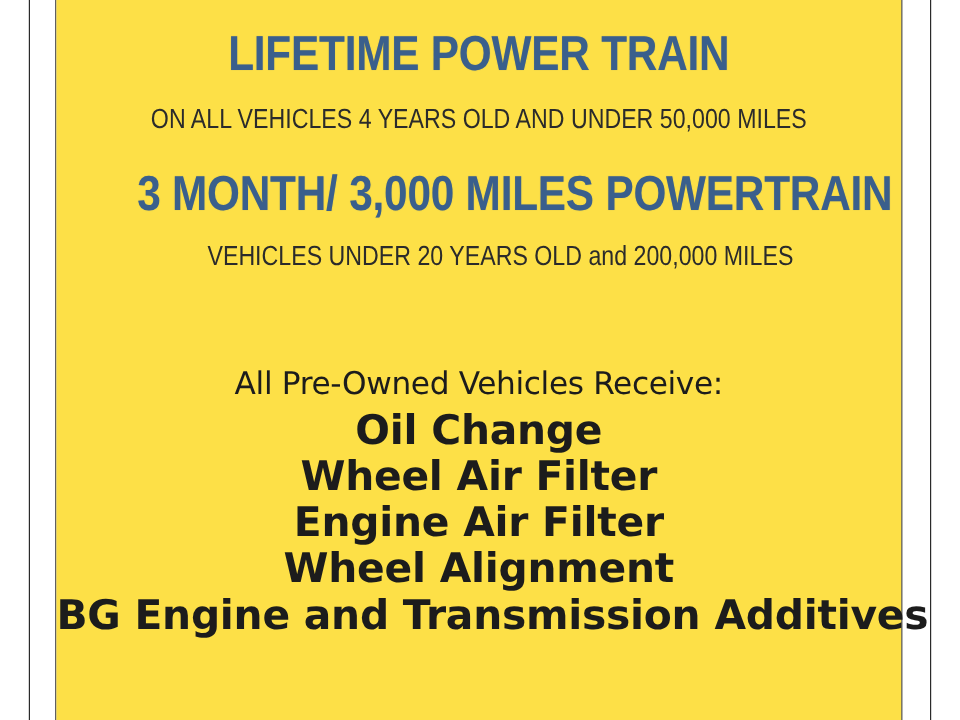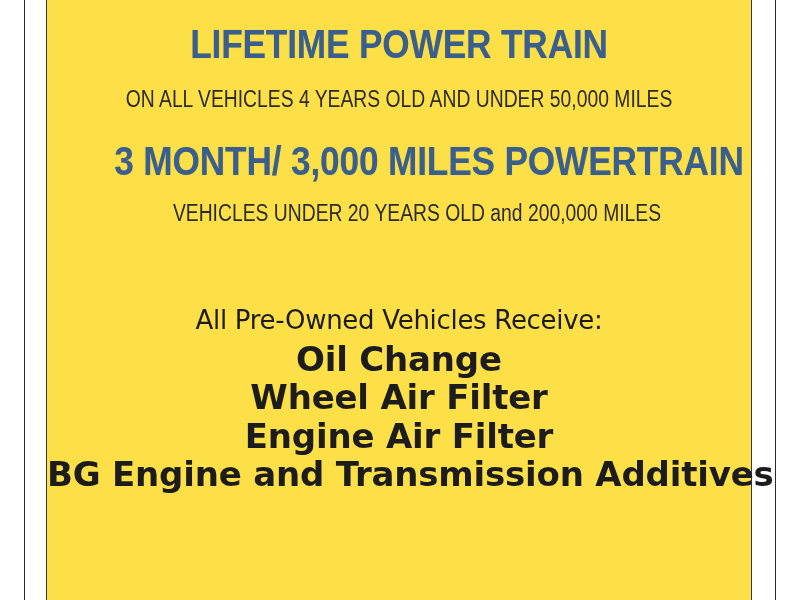--- a/index.html
+++ b/index.html
@@ -130,17 +130,18 @@
     <div class="wb-title">3 MONTH/ 3,000 MILES POWERTRAIN</div>
     <div class="wb-sub">VEHICLES UNDER 20 YEARS OLD and 200,000 MILES</div>
   </div>
 
   <div class="services">
     <div class="services-heading">All Pre-Owned Vehicles Receive:</div>
     <ul class="services-list">
       <li>Oil Change</li>
       <li>Wheel Air Filter</li>
       <li>Engine Air Filter</li>
+      <li>Wheel Alignment</li>
       <li>BG Engine and Transmission Additives</li>
     </ul>
   </div>
 
 </div>
 
 </body></html>

